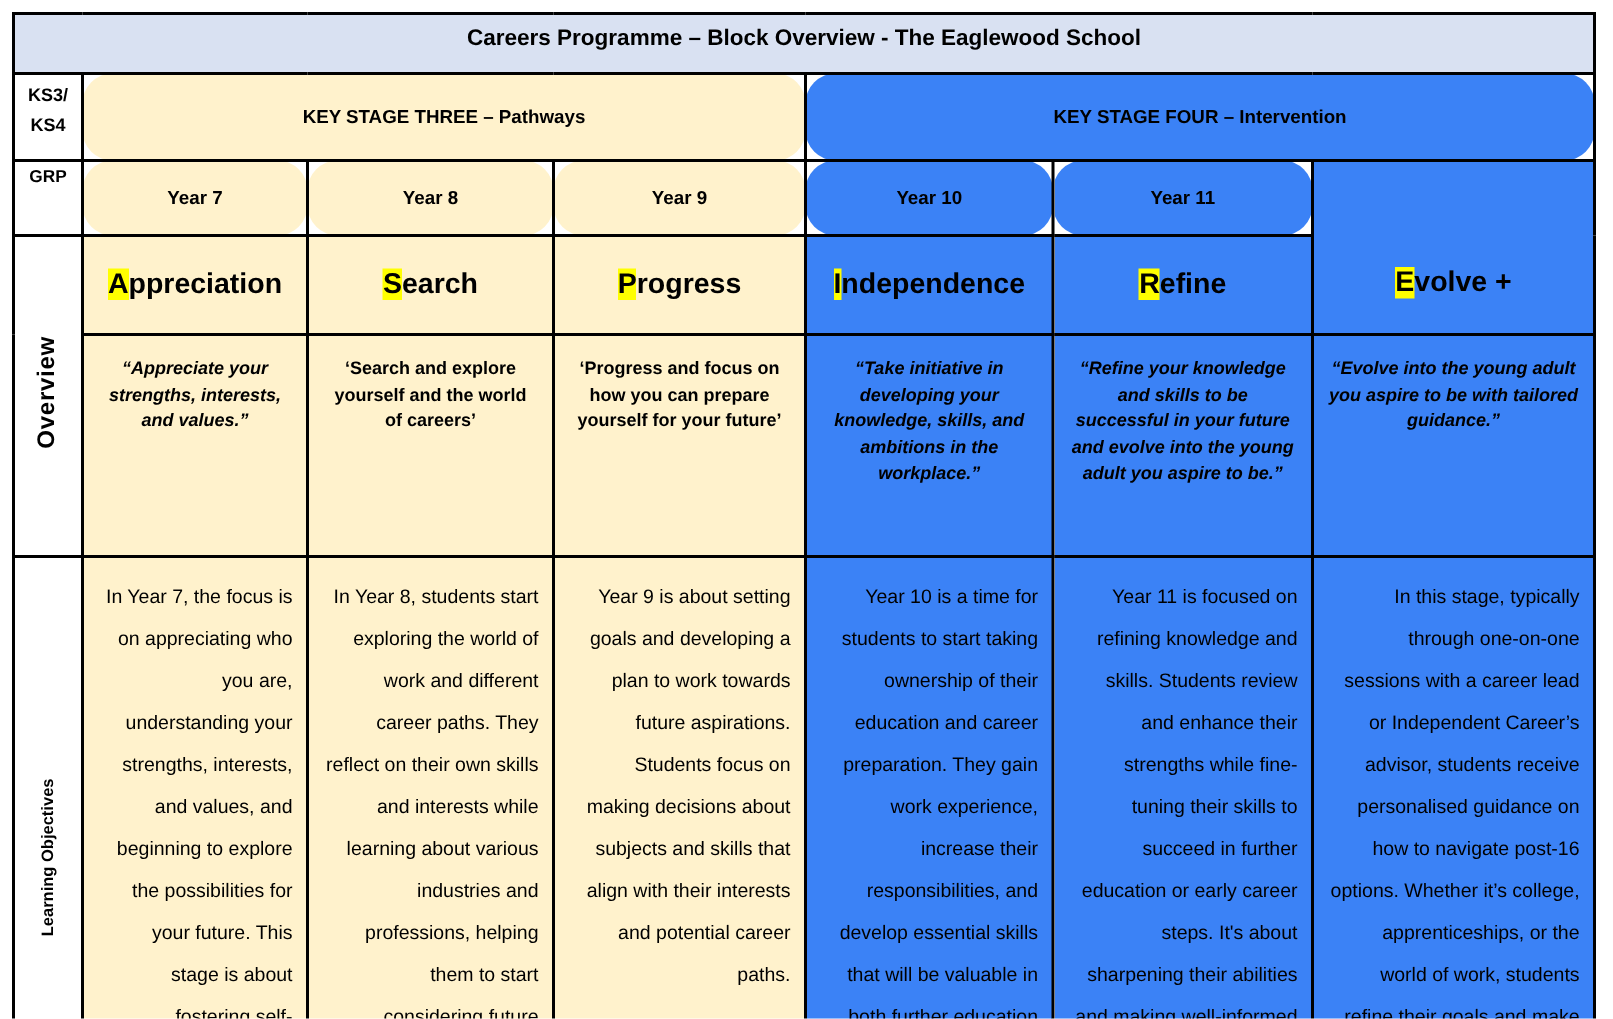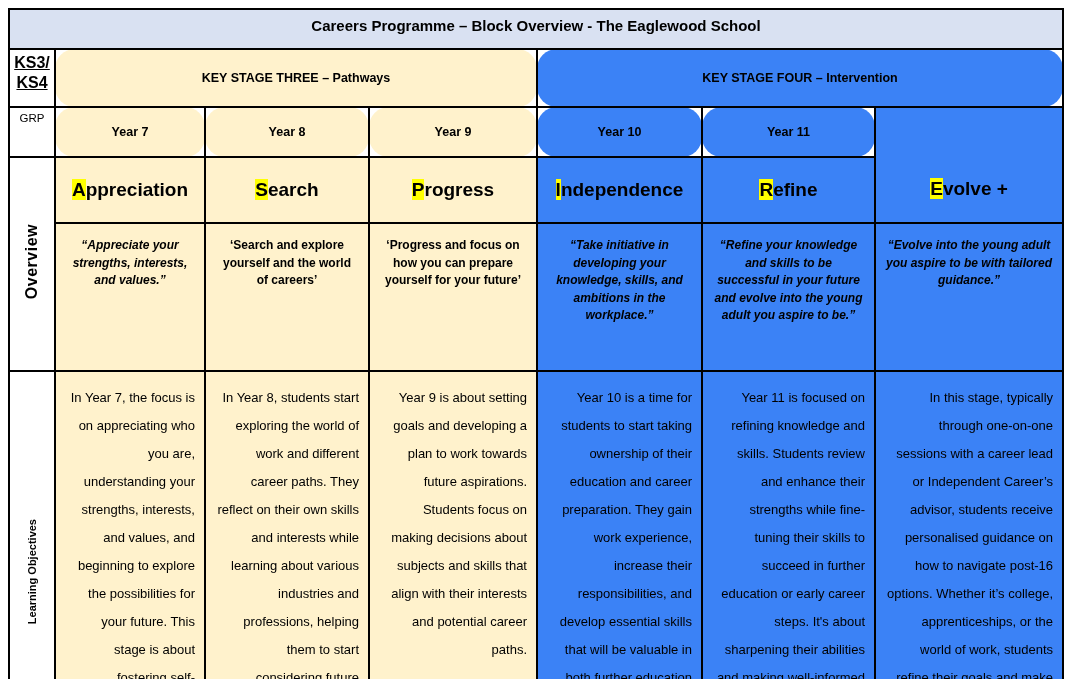--- a/index.html
+++ b/index.html
@@ -43,37 +43,36 @@
     vertical-align: top;
     padding-top: 7px;
     font-weight: bold;
     font-size: 15px;
   }
   td.ks-label-cell {
     text-align: center;
     vertical-align: top;
     padding-top: 3px;
     font-weight: bold;
-    font-size: 16px;
+    font-size: 12px;
     line-height: 20px;
     white-space: pre-line;
-    text-decoration: underline;
   }
   td.ks-header-cell {
     text-align: center;
     vertical-align: middle;
     font-weight: bold;
     font-size: 12.5px;
     border-radius: 20px;
   }
   td.grp-cell {
     text-align: center;
     vertical-align: top;
     padding-top: 4px;
-    font-weight: normal;
+    font-weight: bold;
     font-size: 11.5px;
     margin-top: 39px;
   }
   td.year-cell {
     text-align: center;
     vertical-align: middle;
     font-weight: bold;
     font-size: 12.5px;
     border-radius: 20px;
   }

